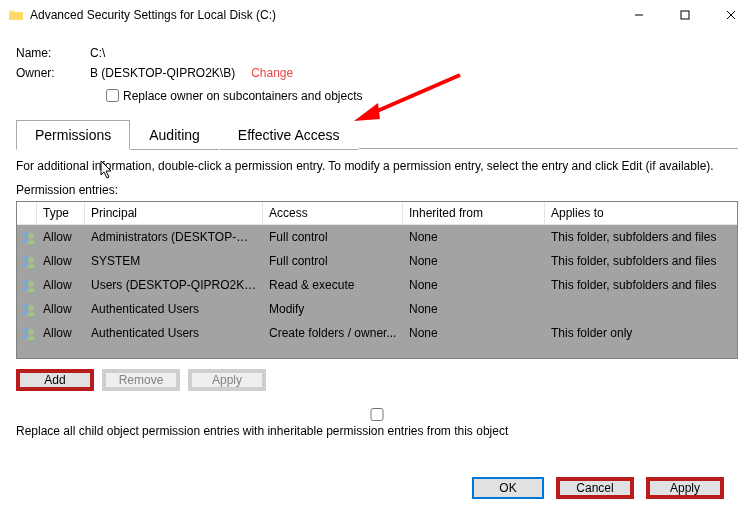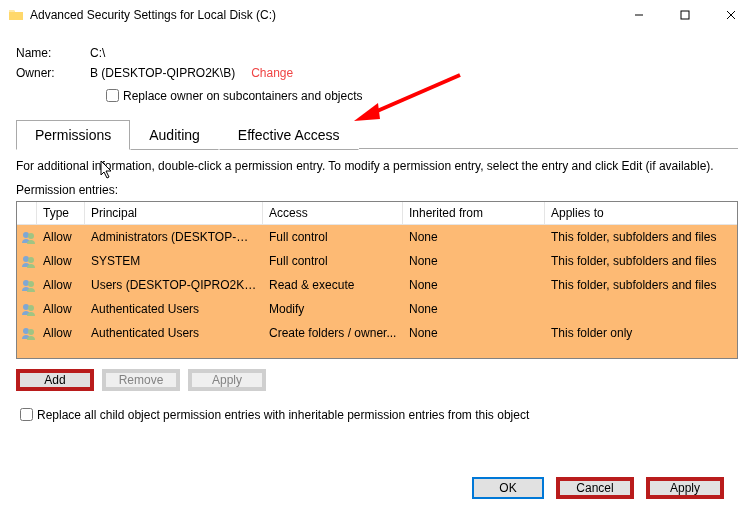--- a/index.html
+++ b/index.html
@@ -66,21 +66,21 @@
   .tabbar-line {
     flex: 1;
     border-bottom: 1px solid #a9a9a9;
   }
   .tab.active { z-index: 2; border-bottom:1px solid #fff; }
   .panel-text { margin: 10px 0 10px 0; }
   .entries-label { margin: 6px 0 4px 0; }
   .table-wrap {
     border: 1px solid #828282;
     height: 158px;
-    background: #fdba74;
+    background: #a3a3a3;
   }
   .thead { display:flex; background:#fff; border-bottom: 1px solid #e5e5e5; }
   .th, .td {
     padding: 4px 6px;
     font-size: 12px;
     overflow: hidden;
     white-space: nowrap;
     text-overflow: ellipsis;
   }
   .th { border-right: 1px solid #e5e5e5; }
@@ -96,21 +96,21 @@
   .btn {
     height: 22px;
     min-width: 78px;
     border: 4px solid #b91c1c;
     background: #e1e1e1;
     font-size: 12px;
     display:flex; align-items:center; justify-content:center;
     cursor:pointer;
   }
   .btn.disabled { color:#838383; background:#efefef; border-color:#cfcfcf; cursor:default; }
-  .chk-row2 { display:flex; align-items:center; margin-top: 14px; }
+  .chk-row2 { display:flex; margin-top: 14px; flex-direction: column; }
   .chk-row2 input { margin-right:4px; }
   .footer {
     position:absolute;
     bottom: 10px;
     right: 30px;
     display:flex; gap:12px;
   }
   .btn.primary { background:#e1e1e1; border: 2px solid #0078d7; min-width:72px; }
   .cursor {
     position:absolute;

